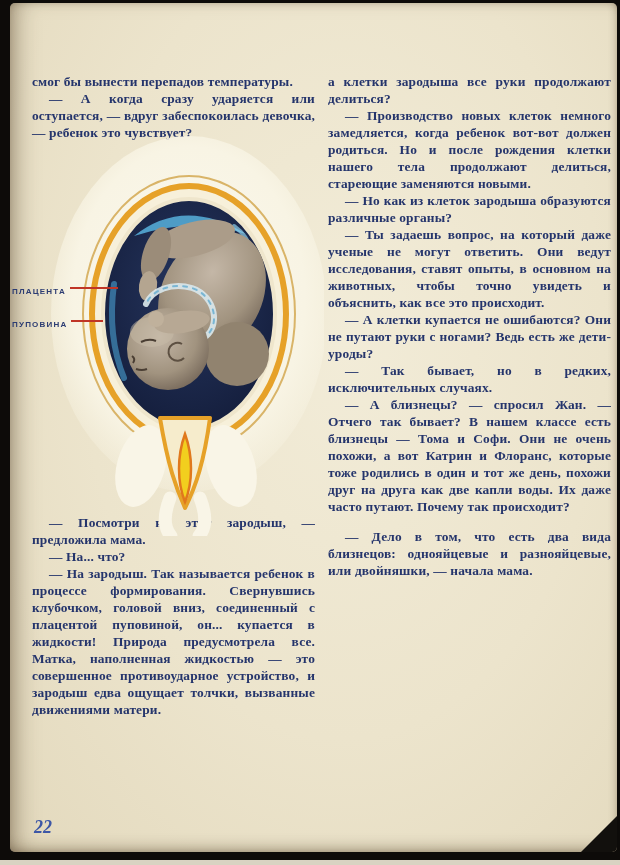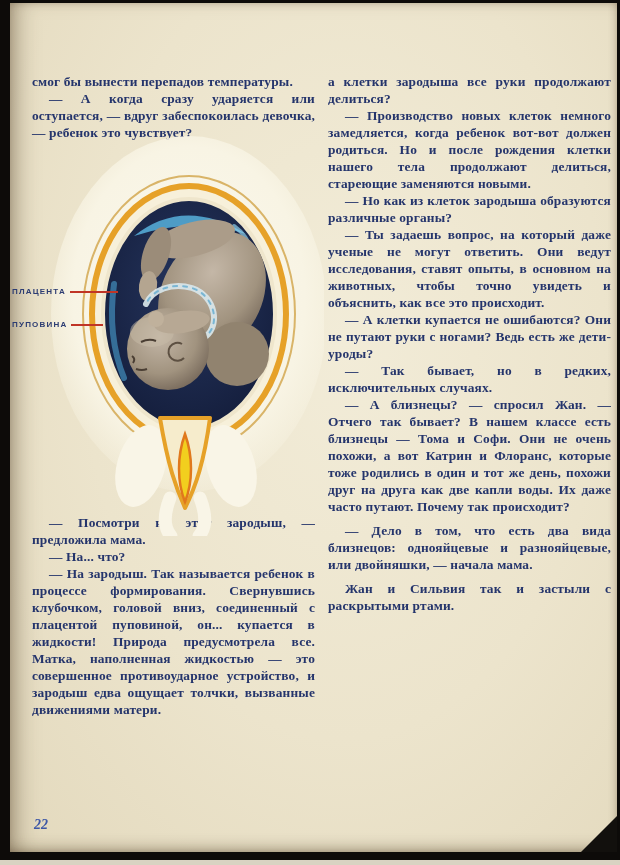--- a/index.html
+++ b/index.html
@@ -1,40 +1,40 @@
 <!DOCTYPE html>
 <html lang="ru"><head>
 <meta charset="utf-8">
 <style>
   *{margin:0;padding:0;box-sizing:border-box}
   html,body{width:620px;height:865px}
   body{background:#0d0b09;position:relative;overflow:hidden;font-family:"Liberation Serif",serif}
-  .page{position:absolute;left:10px;top:3px;right:3px;bottom:13px;border-radius:0;overflow:hidden;
+  .page{position:absolute;left:10px;top:3px;right:3px;bottom:13px;border-radius:5px;overflow:hidden;
     background:radial-gradient(ellipse at 55% 40%, #f2ecd8 0%, #ece4cc 55%, #e3d9bd 100%);
     box-shadow:inset 16px 0 26px -14px rgba(70,50,25,.55),
                inset -5px 0 10px -6px rgba(70,50,25,.35),
                inset 0 -10px 16px -10px rgba(70,50,25,.5),
                inset 0 6px 10px -8px rgba(70,50,25,.3)}
   .col{position:absolute;top:70px;width:283px;color:#25356c;font-size:13.4px;line-height:17px;
     font-weight:600;text-align:justify;letter-spacing:.15px}
   .col p{text-indent:17px;margin:0}
   .col p.cont{text-indent:0}
-  .col p.g{margin-top:7px}
+  .col p.g{margin-top:13px}
   .col-left{left:22px}
   .col-right{left:318px}
   .illus{position:relative;width:283px;height:368px;margin:3px 0 2px}
   .illus svg{position:absolute;left:12px;top:-8px}
-  .anat-label{position:absolute;display:flex;align-items:center;color:#2c3c72;
+  .anat-label{position:absolute;display:flex;align-items:flex-start;color:#2c3c72;
     font-family:"Liberation Sans",sans-serif;font-size:8px;font-weight:bold;letter-spacing:1.2px;white-space:nowrap}
   .anat-label .lead{height:2px;background:#c03526;margin-left:4px;flex:0 0 auto}
   #lbl-placenta{left:2px;top:284px}
   #lbl-placenta .lead{width:48px}
   #lbl-umbilical{left:2px;top:317px}
   #lbl-umbilical .lead{width:32px}
-  .pagenum{position:absolute;left:24px;top:814px;color:#3d57a6;font-size:14px;font-style:italic;font-weight:600}
+  .pagenum{position:absolute;left:24px;top:814px;color:#3d57a6;font-size:18px;font-style:italic;font-weight:600}
   .corner{position:absolute;right:0;bottom:0;width:0;height:0;
     border-left:36px solid transparent;border-bottom:36px solid #12100d}
   .bottom-strip{position:absolute;left:0;right:0;bottom:0;height:5px;background:#d9d3c2}
 </style>
 </head>
 <body>
 
 <div class="page">
 
   <div class="col col-left">
@@ -110,21 +110,20 @@
 
   <div class="col col-right">
     <p class="cont">а клетки зародыша все руки продолжают делиться?</p>
     <p>— Производство новых клеток немного замедляется, когда ребенок вот-вот должен родиться. Но и после рождения клетки нашего тела продолжают делиться, стареющие заменяются новыми.</p>
     <p>— Но как из клеток зародыша образуются различные органы?</p>
     <p>— Ты задаешь вопрос, на который даже ученые не могут ответить. Они ведут исследования, ставят опыты, в основном на животных, чтобы точно увидеть и объяснить, как все это происходит.</p>
     <p>— А клетки купается не ошибаются? Они не путают руки с ногами? Ведь есть же дети-уроды?</p>
     <p>— Так бывает, но в редких, исключительных случаях.</p>
     <p>— А близнецы? — спросил Жан. — Отчего так бывает? В нашем классе есть близнецы — Тома и Софи. Они не очень похожи, а вот Катрин и Флоранс, которые тоже родились в один и тот же день, похожи друг на друга как две капли воды. Их даже часто путают. Почему так происходит?</p>
     <p class="g">— Дело в том, что есть два вида близнецов: однояйцевые и разнояйцевые, или двойняшки, — начала мама.</p>
-    <p class="g">Жан и Сильвия так и застыли с раскрытыми ртами.</p>
   </div>
 
   <div class="anat-label" id="lbl-placenta">
     <span>ПЛАЦЕНТА</span>
     <span class="lead"></span>
   </div>
   <div class="anat-label" id="lbl-umbilical">
     <span>ПУПОВИНА</span>
     <span class="lead"></span>
   </div>

